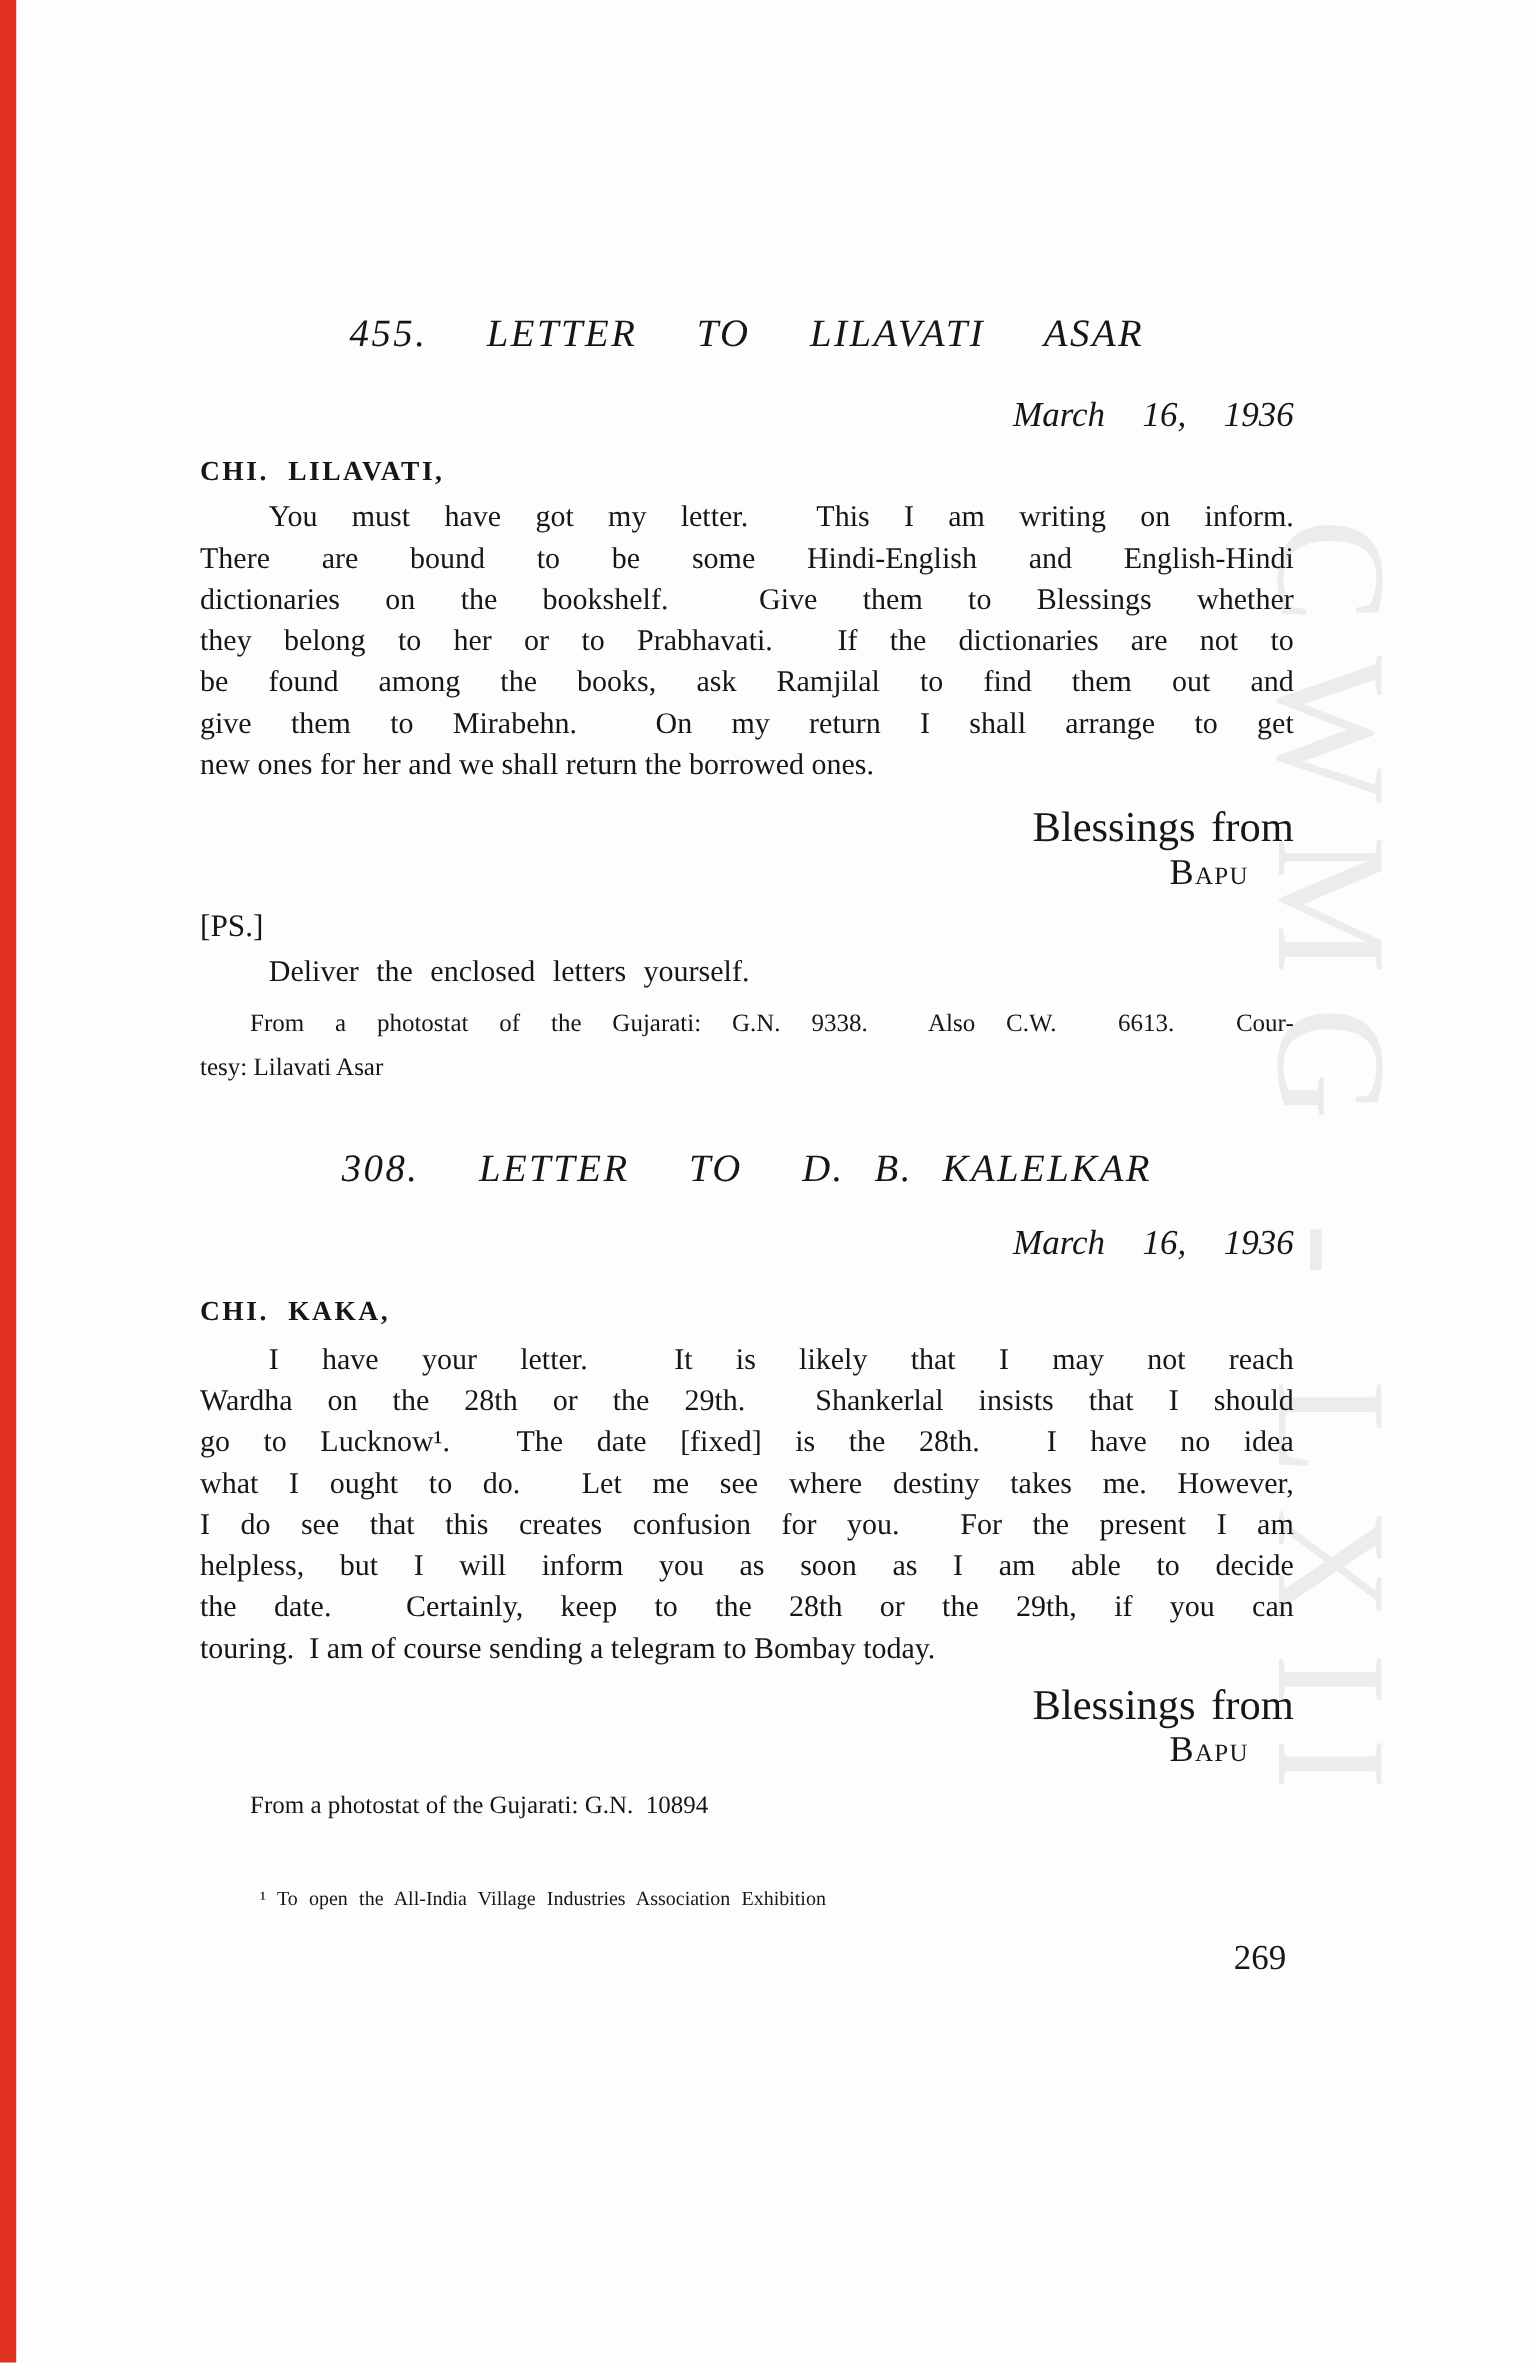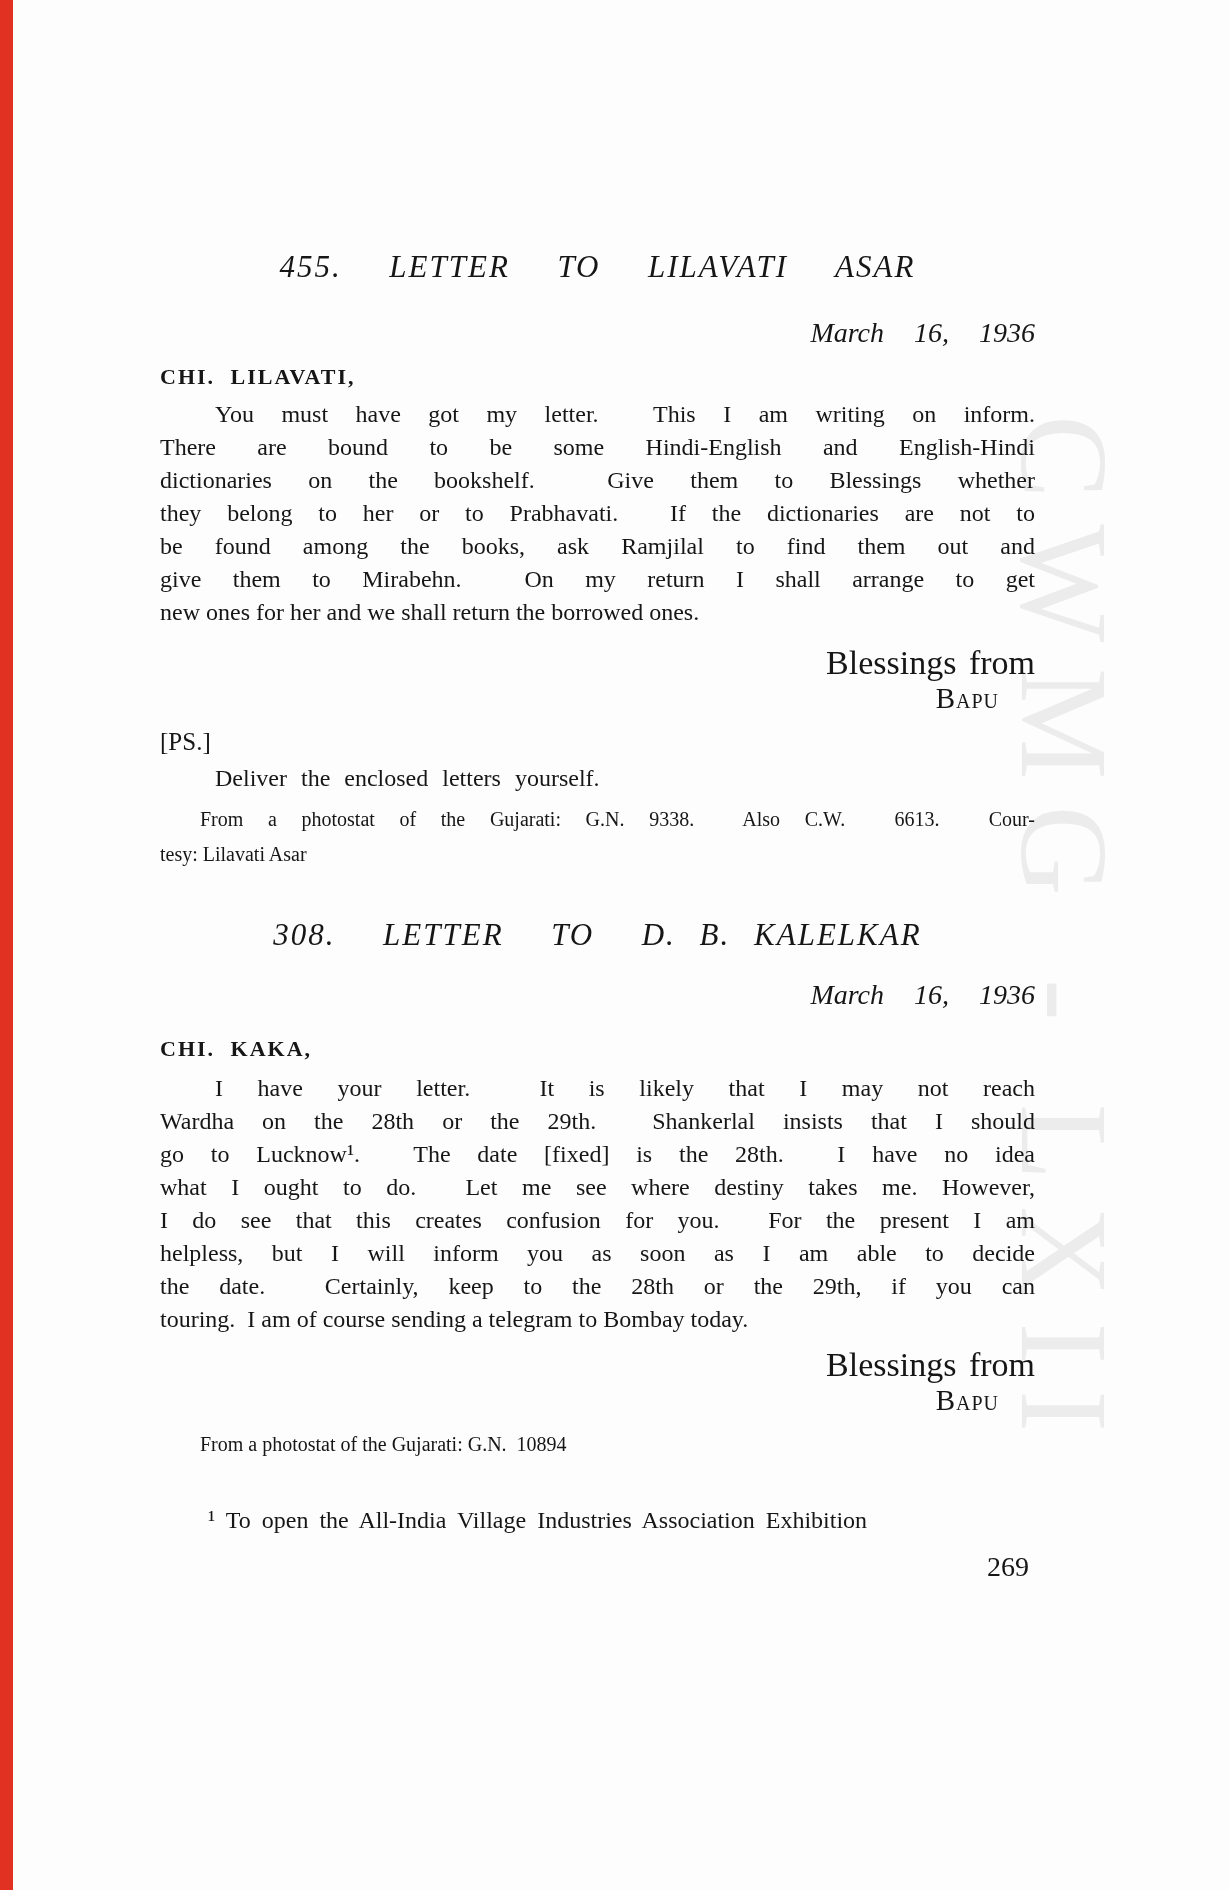--- a/index.html
+++ b/index.html
@@ -64,21 +64,21 @@
     margin-top:4px;font-size:24px;line-height:32px;text-indent:55px;
     word-spacing:8px;
   }
   .source{font-size:20px;line-height:35px;}
   .src307{margin-top:8px;}
   .src308{margin-top:12px;}
   .src-line{text-align:justify;text-align-last:justify;white-space:pre-wrap;}
   .src-line.first{text-indent:40px;}
   .src-line.last{text-align-last:auto;}
   .footnote{
-    margin-top:42px;font-size:24px;line-height:32px;text-indent:48px;
+    margin-top:42px;font-size:16px;line-height:32px;text-indent:48px;
     word-spacing:5px;white-space:pre-wrap;
   }
   .page-number{
     margin-top:16px;font-size:28px;line-height:30px;text-align:right;
     padding-right:6px;
   }
 </style>
 </head>
 <body style="--page-bg: #fdfdfd; --ink: #161616; --spine: #e03123; --wm: #ececec;">
 

